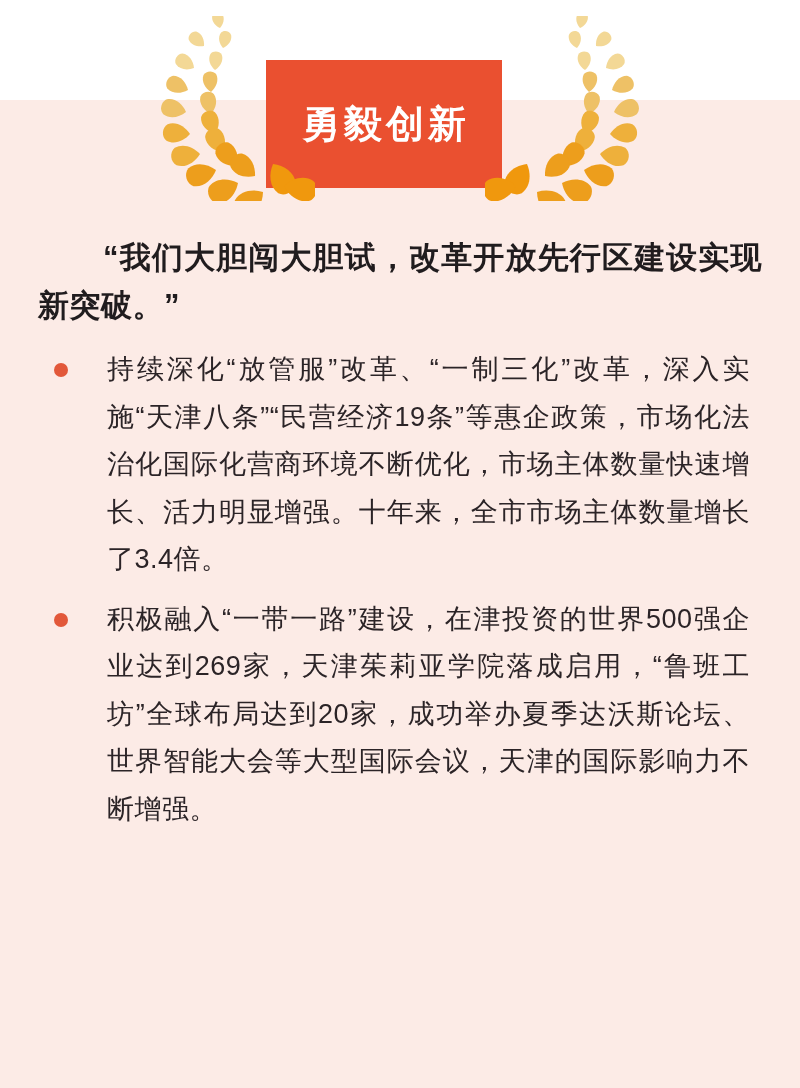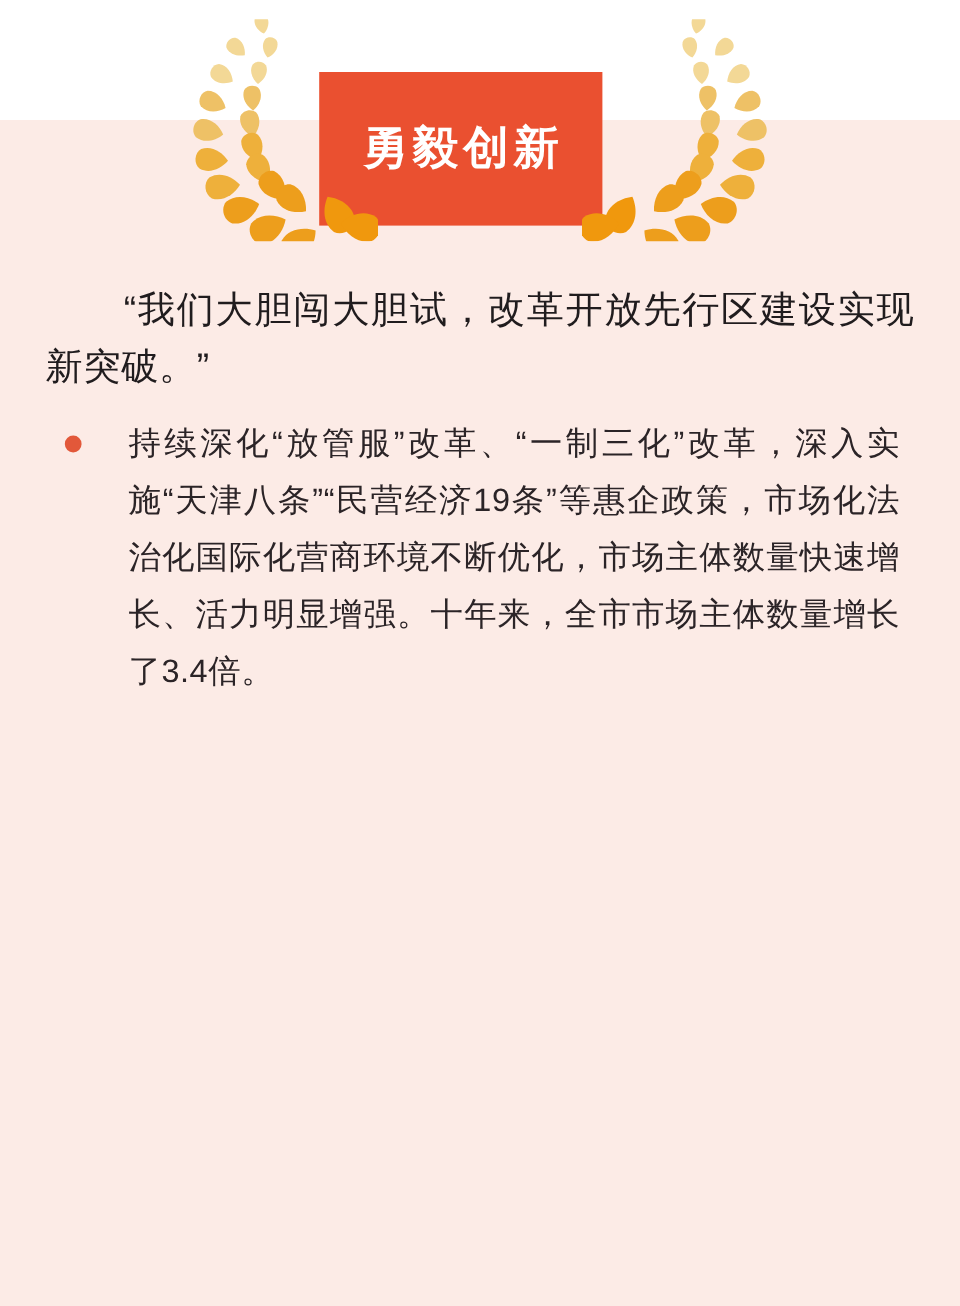--- a/index.html
+++ b/index.html
@@ -54,21 +54,21 @@
 
   .content {
     position: relative;
     padding: 0 38px;
     z-index: 0;
   }
   .quote {
     margin: 6px 0 16px 0;
     color: var(--quote_text, #201c1e);
     font-size: 31px;
-    font-weight: 400;
+    font-weight: 700;
     line-height: 48px;
     text-indent: 2.1em;
     letter-spacing: 0.5px;
     text-align: justify;
   }
   .achievements {
     list-style: none;
     margin: 0;
     padding: 0;
   }
@@ -178,14 +178,18 @@
 </div>
 
 <div class="content">
   <p class="quote">“我们大胆闯大胆试，改革开放先行区建设实现新突破。”</p>
 
   <ul class="achievements">
     <li>
       <span class="dot"></span>
       <p class="bullet-text">持续深化“放管服”改革、“一制三化”改革，深入实施“天津八条”“民营经济19条”等惠企政策，市场化法治化国际化营商环境不断优化，市场主体数量快速增长、活力明显增强。十年来，全市市场主体数量增长了3.4倍。</p>
     </li>
+    <li>
+      <span class="dot"></span>
+      <p class="bullet-text">积极融入“一带一路”建设，在津投资的世界500强企业达到269家，天津茱莉亚学院落成启用，“鲁班工坊”全球布局达到20家，成功举办夏季达沃斯论坛、世界智能大会等大型国际会议，天津的国际影响力不断增强。</p>
+    </li>
   </ul>
 </div>
 
 </body></html>

